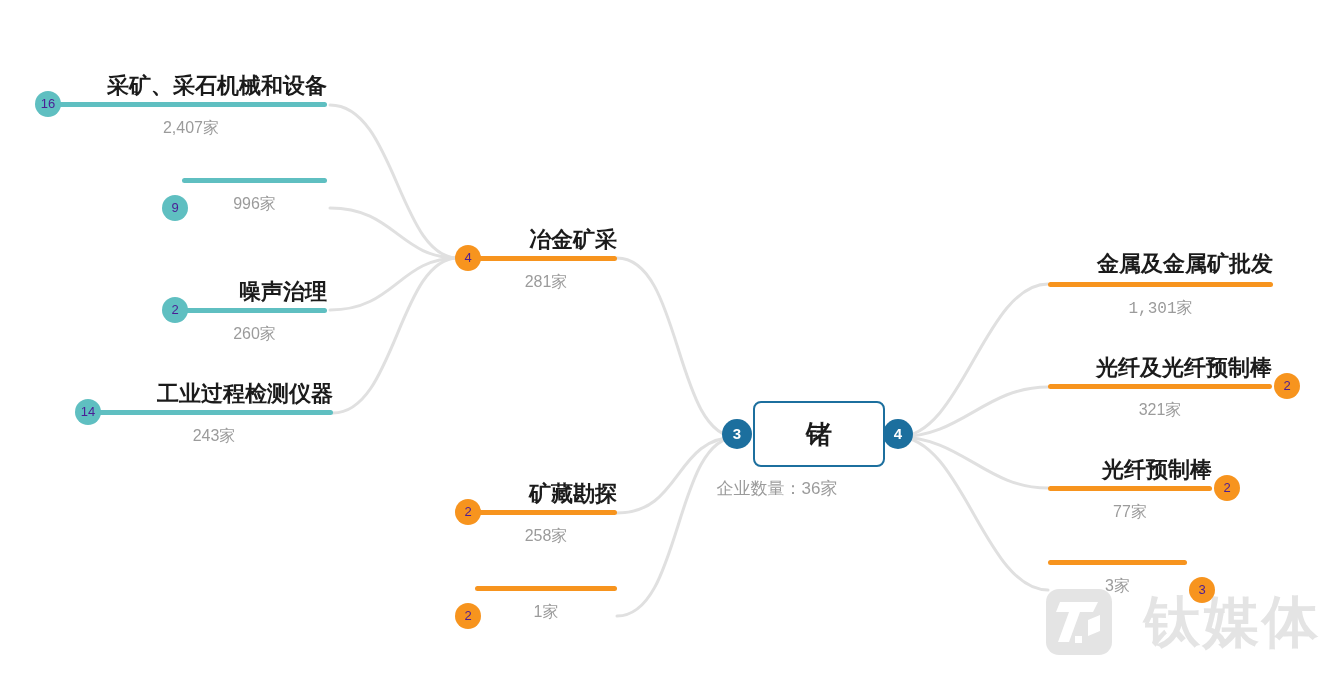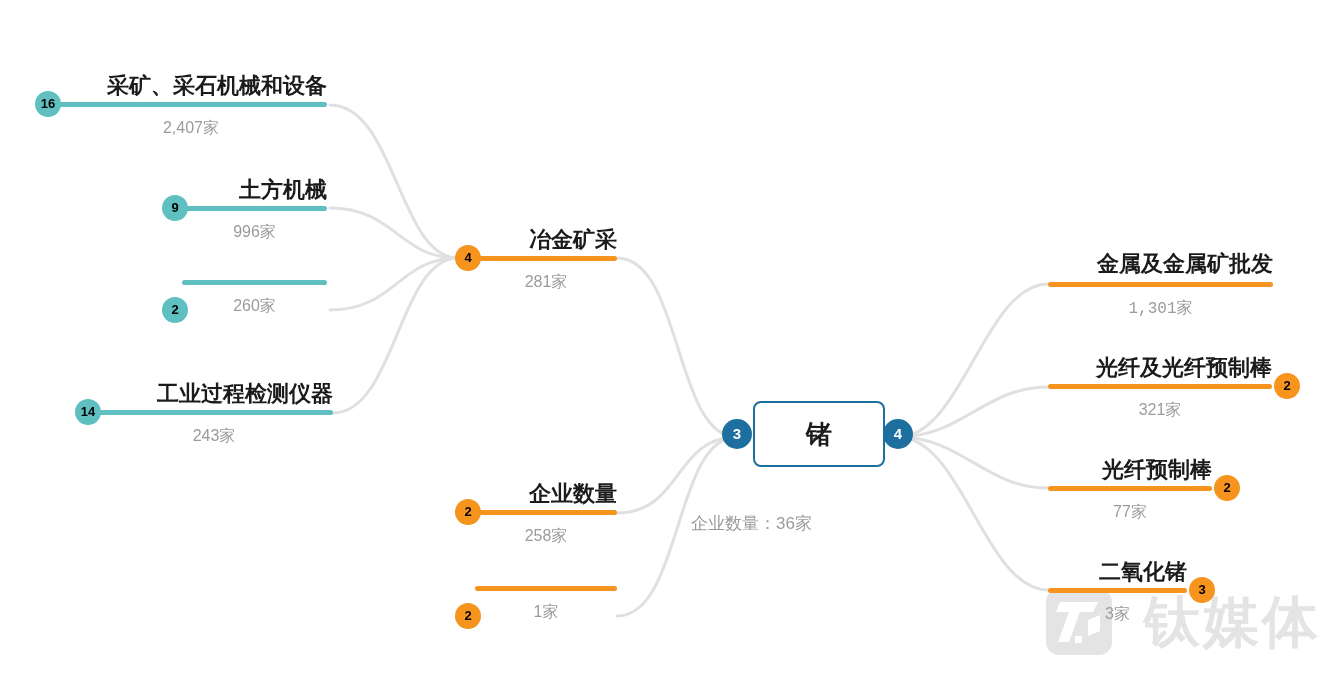--- a/index.html
+++ b/index.html
@@ -16,36 +16,36 @@
   
   .watermark{position:absolute;left:1044px;top:586px;z-index:1;display:flex;align-items:center;gap:28px;}
   .watermark-text{color:var(--watermark);font-size:56px;font-weight:bold;letter-spacing:3px;line-height:72px;white-space:nowrap;}
   
   .node{position:absolute;z-index:2;}
   .node .label{font-size:22px;font-weight:bold;color:var(--ink);text-align:right;line-height:28px;white-space:nowrap;}
   .node .rule{height:5px;border-radius:2.5px;margin-top:2px;}
   .node.teal .rule{background:var(--teal);}
   .node.orange .rule{background:var(--orange);}
   .node .count{text-align:center;font-size:16px;color:var(--muted);margin-top:11px;white-space:nowrap;}
-  .badge{position:absolute;top:19px;width:26px;height:26px;border-radius:50%;color:#000000;
-         font-size:13px;font-weight:bold;line-height:26px;text-align:center;z-index:3;}
+  .badge{position:absolute;top:19px;width:26px;height:26px;border-radius:50%;color:#4c1d95;
+         font-size:13px;font-weight:normal;line-height:26px;text-align:center;z-index:3;}
   .badge-left{left:-20px;}
   .badge-right{right:-28px;}
   .node.teal .badge{background:var(--teal);}
   .node.orange .badge{background:var(--orange);}
   
   .center-node{position:absolute;left:753px;top:401px;width:132px;height:66px;background:#fff;
     border:2px solid var(--blue);border-radius:8px;display:flex;align-items:center;justify-content:center;
     font-size:26px;font-weight:bold;color:var(--ink);z-index:2;box-sizing:border-box;}
   .center-badge{position:absolute;width:30px;height:30px;border-radius:50%;background:var(--blue);
     color:#fff;font-weight:bold;font-size:15px;line-height:30px;text-align:center;z-index:3;}
   .center-badge.left{left:722px;top:419px;}
   .center-badge.right{left:883px;top:419px;}
-  .center-caption{position:absolute;left:691px;top:477px;width:212px;text-align:left;
-    color:var(--muted);font-size:17px;z-index:2;white-space:nowrap;margin-top:35px;}
+  .center-caption{position:absolute;left:671px;top:477px;width:212px;text-align:center;
+    color:var(--muted);font-size:17px;z-index:2;white-space:nowrap;}
 </style>
 </head>
 <body>
 
 <div id="stage">
 
   <svg id="connectors" width="1333" height="686" viewBox="0 0 1333 686">
     <g fill="none" stroke="var(--line)" stroke-width="3" stroke-linecap="round">
 
       <path d="M330 105 C395 105 399 258 458 258"></path>
@@ -76,48 +76,48 @@
 
   <div class="node teal" style="left:55px;top:72px;width:272px;">
     <div class="badge badge-left">16</div>
     <div class="label">采矿、采石机械和设备</div>
     <div class="rule"></div>
     <div class="count">2,407家</div>
   </div>
 
   <div class="node teal" style="left:182px;top:176px;width:145px;">
     <div class="badge badge-left">9</div>
-    <div class="label">土方机械</div>
     <div class="rule"></div>
     <div class="count">996家</div>
   </div>
 
   <div class="node teal" style="left:182px;top:278px;width:145px;">
     <div class="badge badge-left">2</div>
+    <div class="label">噪声治理</div>
     <div class="rule"></div>
     <div class="count">260家</div>
   </div>
 
   <div class="node teal" style="left:95px;top:380px;width:238px;">
     <div class="badge badge-left">14</div>
     <div class="label">工业过程检测仪器</div>
     <div class="rule"></div>
     <div class="count">243家</div>
   </div>
 
   <div class="node orange" style="left:475px;top:226px;width:142px;">
     <div class="badge badge-left">4</div>
     <div class="label">冶金矿采</div>
     <div class="rule"></div>
     <div class="count">281家</div>
   </div>
 
   <div class="node orange" style="left:475px;top:480px;width:142px;">
     <div class="badge badge-left">2</div>
-    <div class="label">企业数量</div>
+    <div class="label">矿藏勘探</div>
     <div class="rule"></div>
     <div class="count">258家</div>
   </div>
 
   <div class="node orange" style="left:475px;top:584px;width:142px;">
     <div class="badge badge-left">2</div>
     <div class="rule"></div>
     <div class="count">1家</div>
   </div>
 
@@ -143,18 +143,17 @@
 
   <div class="node orange" style="left:1048px;top:456px;width:164px;">
     <div class="badge badge-right">2</div>
     <div class="label">光纤预制棒</div>
     <div class="rule"></div>
     <div class="count">77家</div>
   </div>
 
   <div class="node orange" style="left:1048px;top:558px;width:139px;">
     <div class="badge badge-right">3</div>
-    <div class="label">二氧化锗</div>
     <div class="rule"></div>
     <div class="count">3家</div>
   </div>
 
 </div>
 
 </body></html>

